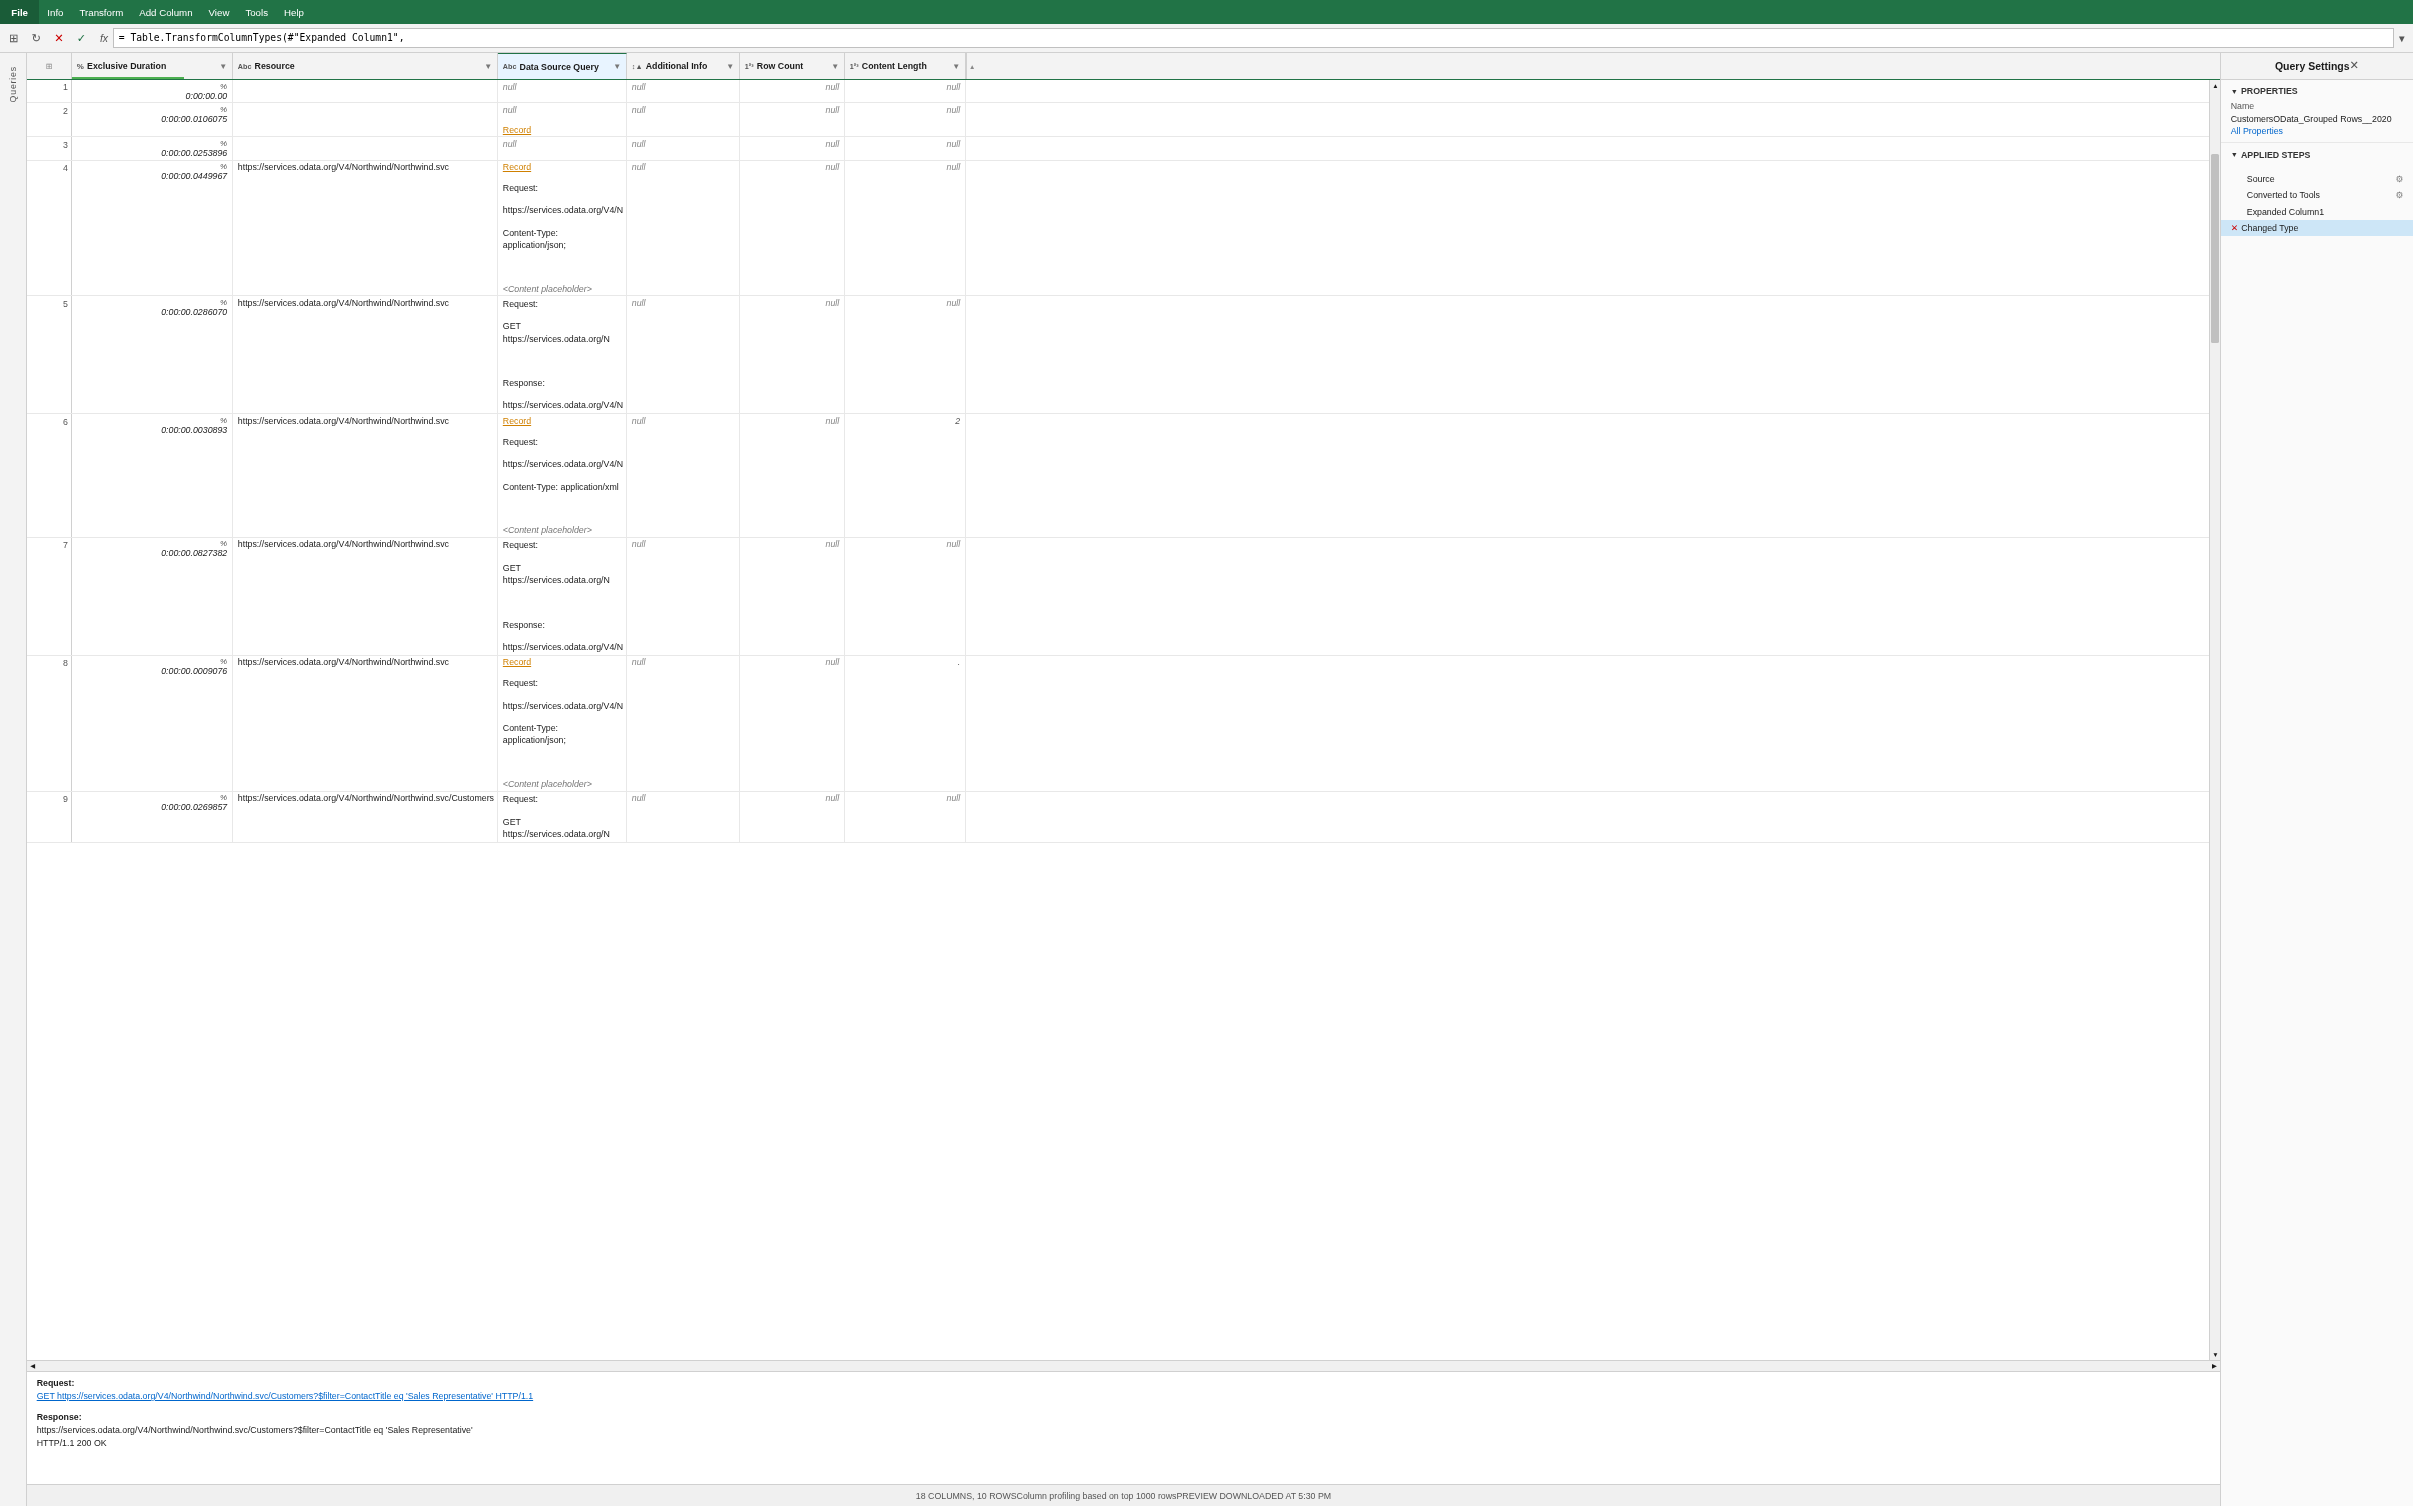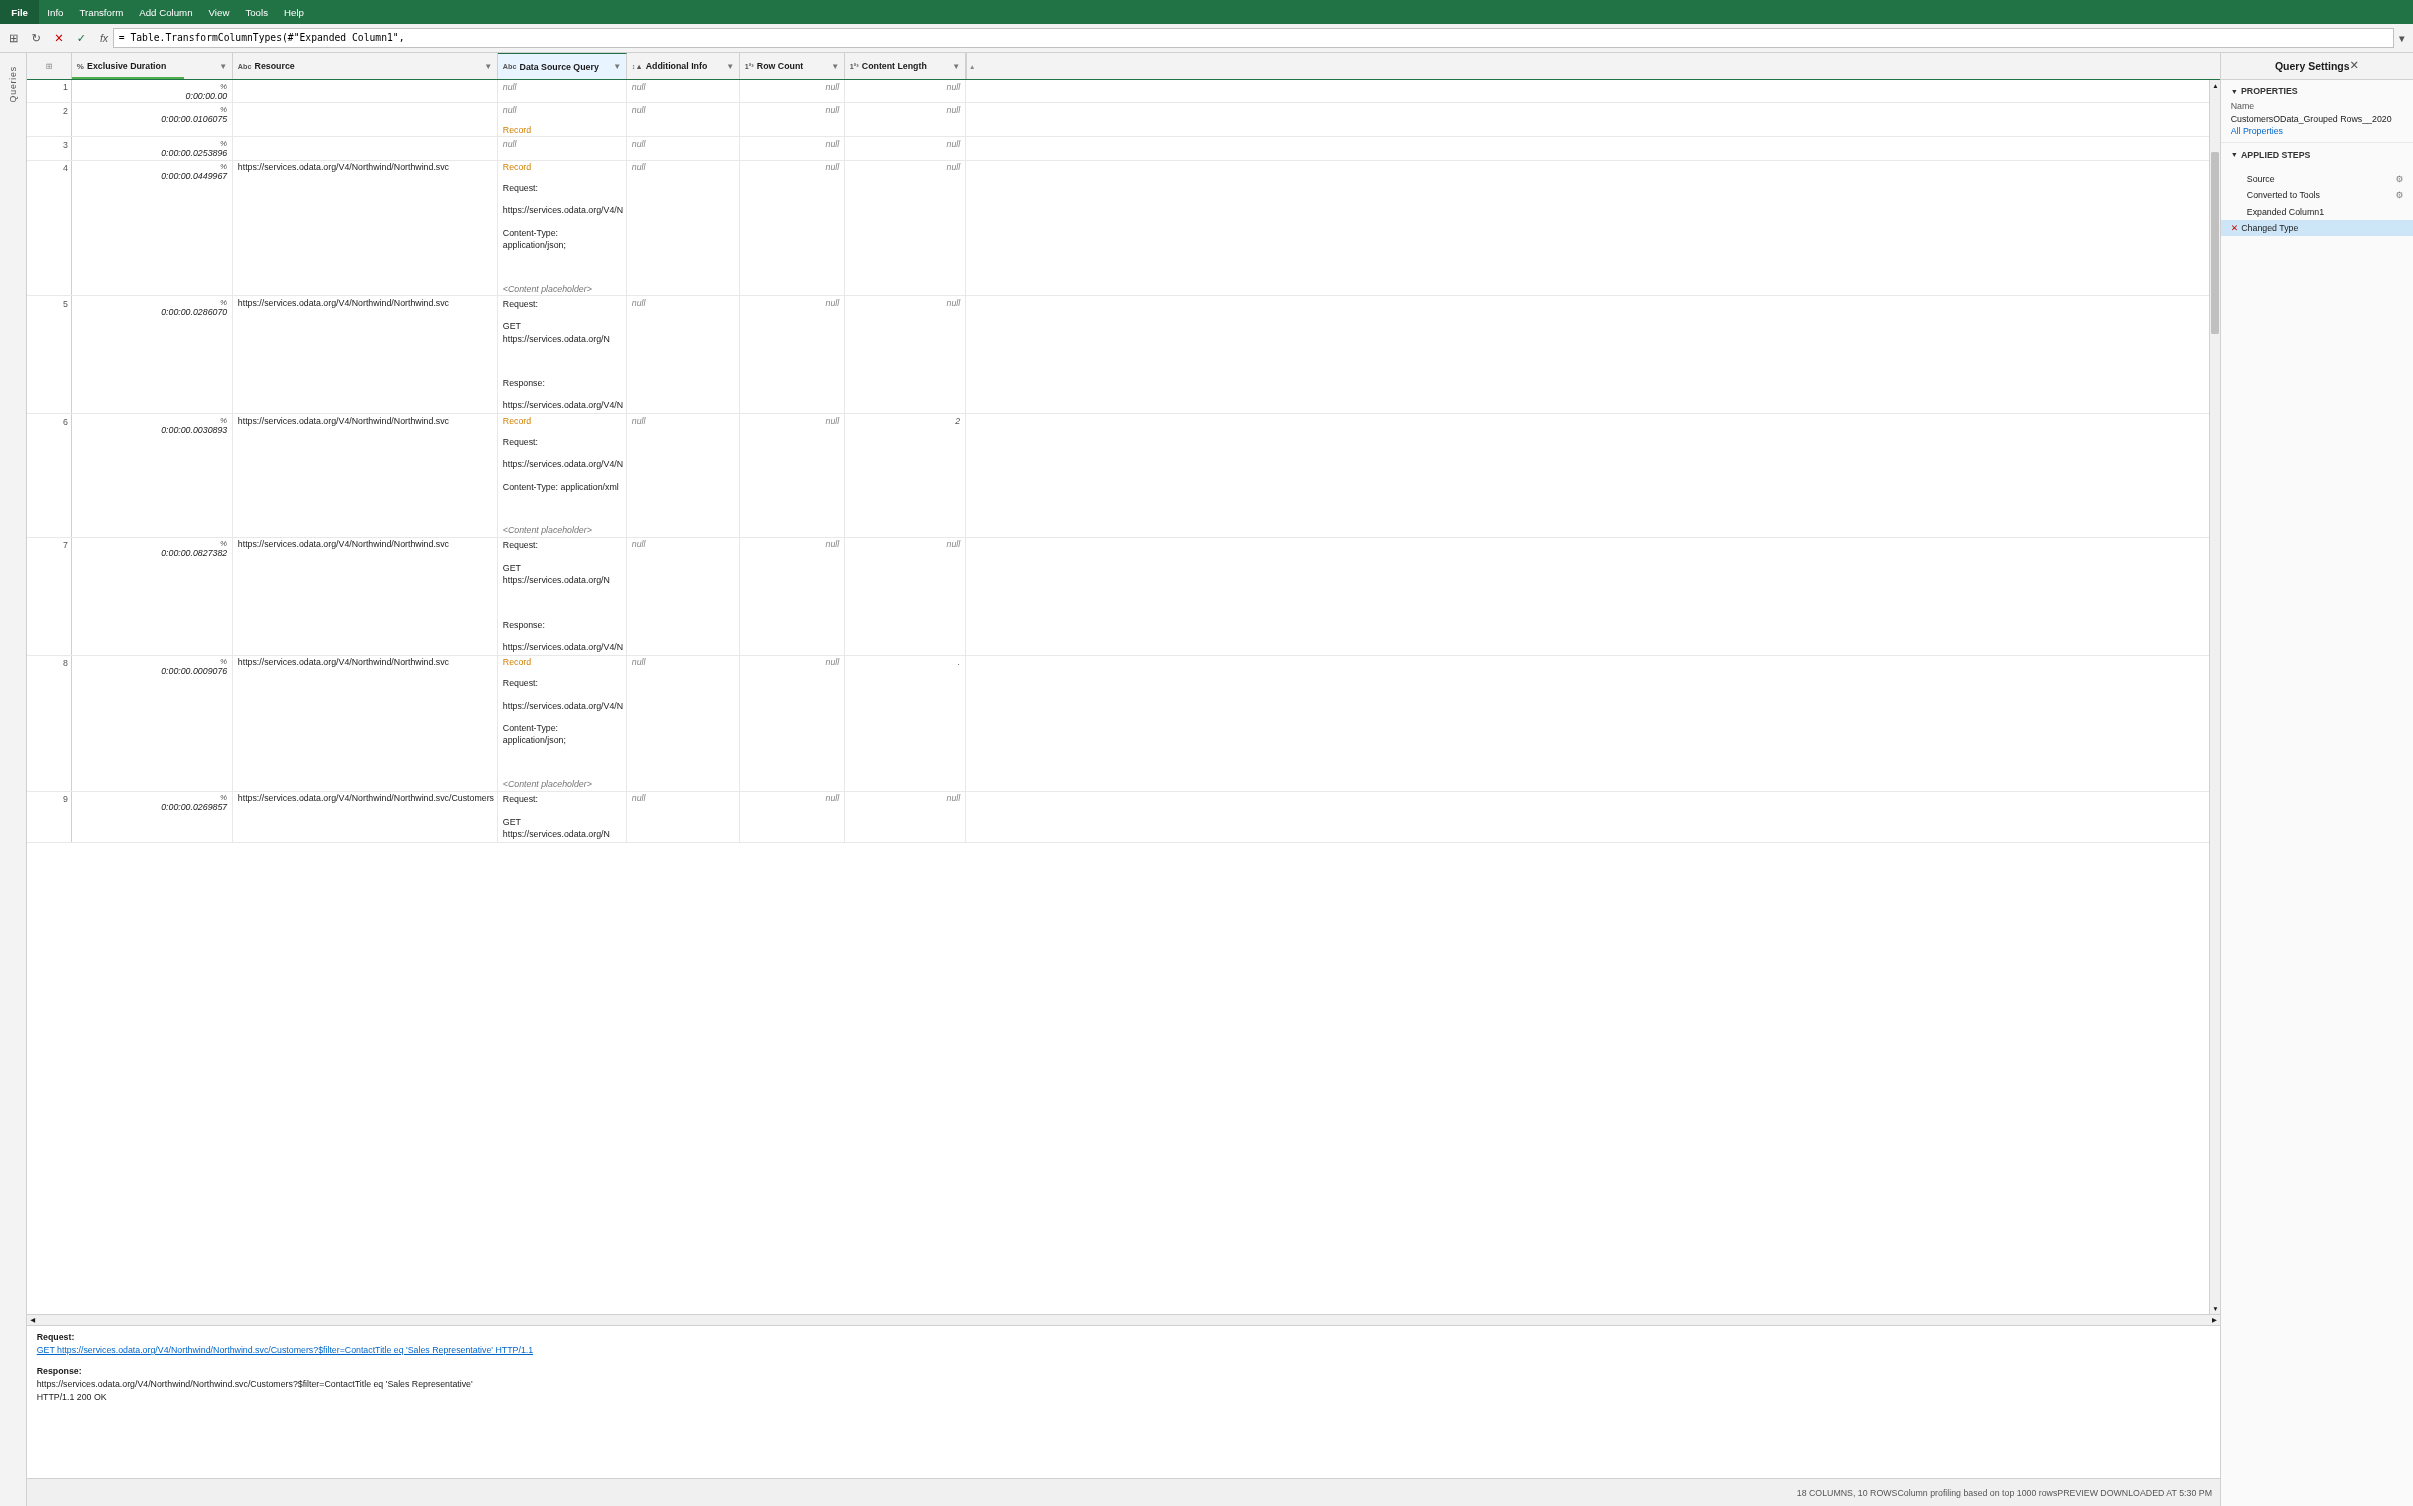--- a/index.html
+++ b/index.html
@@ -104,21 +104,21 @@
       justify-content: flex-start; align-items: flex-start;
     }
     .cell-exclusive { width: 161px; min-width: 161px; align-items: flex-end; text-align: right; font-style: italic; }
     .cell-resource { width: 265px; min-width: 265px; }
     .cell-datasource { width: 129px; min-width: 129px; }
     .cell-additional { width: 113px; min-width: 113px; font-style: italic; color: #555; }
     .cell-rowcount { width: 105px; min-width: 105px; font-style: italic; color: #555; text-align: right; align-items: flex-end; }
     .cell-contentlen { width: 121px; min-width: 121px; font-style: italic; color: #555; text-align: right; align-items: flex-end; }
 
     .pct-badge { font-size: 8px; color: #555; }
-    .record-link { color: #d08000; cursor: pointer; }
+    .record-link { color: #d08000; cursor: pointer; text-decoration: underline; }
 
     .cell-text-line { font-size: 8.8px; line-height: 1.4; }
     .content-placeholder { color: #777; font-style: italic; }
 
     
     .right-scrollbar {
       width: 11.3px; background: #f0f0f0; border-left: 0.8px solid #d0d0d0;
       display: flex; flex-direction: column;
     }
     .scroll-btn { width: 11.3px; height: 11.3px; display: flex; align-items: center; justify-content: center; font-size: 6.4px; cursor: pointer; }
@@ -138,22 +138,22 @@
     .preview-panel {
       height: 113px; border-top: 0.8px solid #d0d0d0; background: white; padding: 6.4px 9.7px;
       overflow: hidden;
     }
     .preview-label { font-weight: 600; font-size: 8.8px; margin-bottom: 1.6px; }
     .preview-url { color: #0066cc; text-decoration: underline; font-size: 8.8px; cursor: pointer; display: inline-block; }
     .preview-plain { font-size: 8.8px; line-height: 1.5; }
 
     
     .status-bar {
-      height: 28px; background: #f0f0f0; border-top: 0.8px solid #d0d0d0;
-      display: flex; align-items: center; padding: 0 8px; justify-content: flex-end; margin-top: 40px;
+      height: 22px; background: #f0f0f0; border-top: 0.8px solid #d0d0d0;
+      display: flex; align-items: center; padding: 0 8px; justify-content: center;
     }
     .status-left { font-size: 8.8px; color: #555; }
     .status-right { font-size: 8.8px; color: #555; }
 
     
     .query-settings {
       width: 193px; min-width: 193px; background: #fafafa; border-left: 0.8px solid #d0d0d0;
       display: flex; flex-direction: column; overflow: hidden;
     }
     .qs-header {

